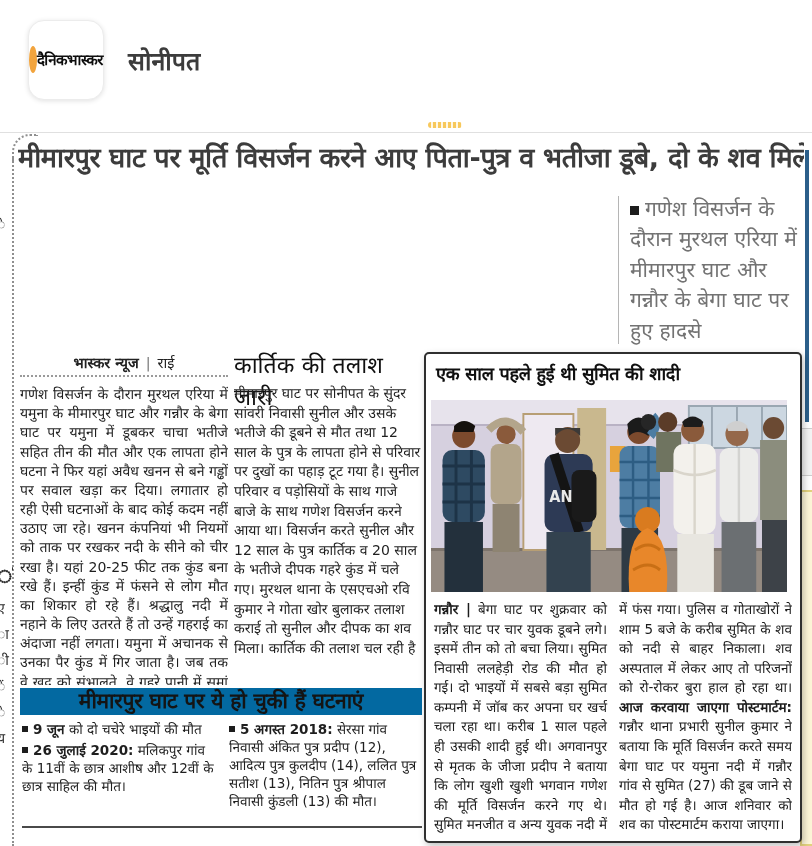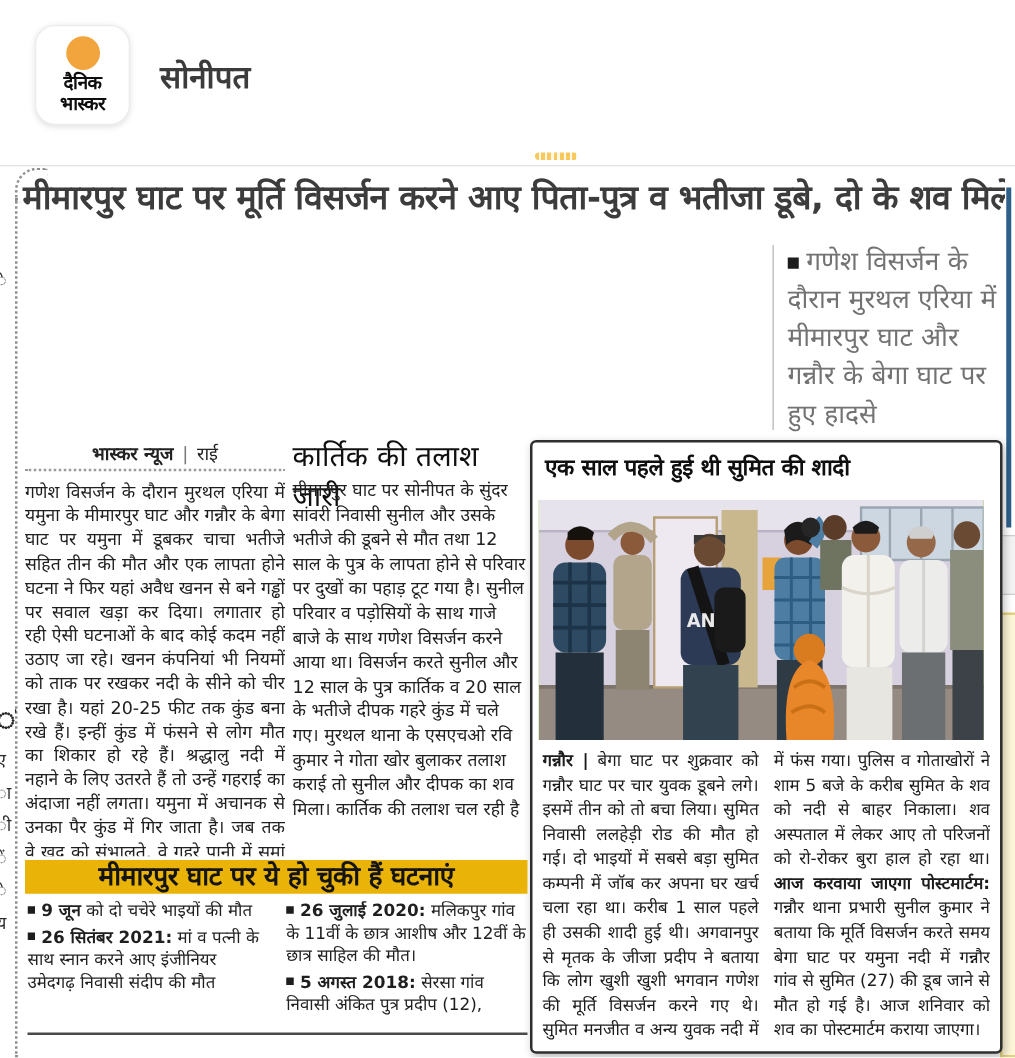--- a/index.html
+++ b/index.html
@@ -1,21 +1,21 @@
 <!DOCTYPE html>
 <html lang="hi"><head>
 <meta charset="utf-8">
 <style>
   html,body{margin:0;padding:0;background:#fff;}
   .page{position:relative;width:812px;height:846px;background:#ffffff;overflow:hidden;
         font-family:"DejaVu Sans","Liberation Sans",sans-serif;color:#1f1f1f;}
   
   .app-header{position:absolute;left:28px;top:20px;display:flex;align-items:center;}
   .logo{width:74px;height:78px;border:1px solid #ececec;border-radius:16px;background:#fff;
-        box-shadow:0 1px 5px rgba(0,0,0,.12);display:flex;flex-direction:column;
+        box-shadow:0 1px 5px rgba(0,0,0,.12);display:flex;flex-direction:row;
         align-items:center;justify-content:center;cursor:pointer;}
   .logo-sun{width:27px;height:27px;border-radius:50%;background:#f2a43d;margin-bottom:2px;}
   .logo-line{font-size:15px;font-weight:900;color:#0d0d0d;line-height:1.08;letter-spacing:-.5px;}
   .city{margin-left:24px;font-size:25px;font-weight:700;color:#3c3c3c;}
   .date{margin-left:16px;font-size:24px;color:#8e8e8e;font-weight:500;}
   
   .clip-topline{position:absolute;left:0;top:132px;width:812px;height:1px;background:#e0e0e0;}
   .scribble{position:absolute;left:428px;top:122px;width:34px;height:6px;border-radius:3px;opacity:.9;
             background:repeating-linear-gradient(90deg,#f6c24a 0 3px,#fff7e2 3px 5px);}
   .left-dotted{position:absolute;left:12px;top:158px;bottom:0;border-left:2px dotted #8f8f8f;}
@@ -51,21 +51,21 @@
   
   .photo-box{position:absolute;left:424px;top:352px;width:374px;height:487px;background:#fff;
              border:2px solid #2f2f2f;border-radius:5px;box-shadow:2px 3px 7px rgba(0,0,0,.25);}
   .photo-title{font-size:18px;font-weight:800;color:#0f0f0f;padding:7px 10px 4px;letter-spacing:-.3px;}
   .photo{position:absolute;left:5px;top:46px;right:13px;height:192px;overflow:hidden;background:#84cc16;}
   .photo svg{display:block;width:100%;height:100%;}
   .caption{position:absolute;left:8px;right:8px;top:246px;bottom:6px;column-count:2;column-gap:12px;
            font-size:13.5px;line-height:1.45;text-align:justify;color:#1c1c1c;overflow:hidden;}
   .caption b{font-weight:700;}
   
-  .events-title{position:absolute;left:20px;top:688px;width:402px;height:27px;background:#eab308;
+  .events-title{position:absolute;left:20px;top:688px;width:402px;height:27px;background:#0369a1;
                 text-align:center;font-size:21px;font-weight:800;color:#141414;line-height:27px;
                 letter-spacing:-.3px;overflow:hidden;}
   .events-list{position:absolute;left:22px;top:721px;width:400px;height:100px;column-count:2;
                column-gap:14px;font-size:13.5px;line-height:1.33;overflow:hidden;}
   .ev{margin:0 0 3px 0;}
   .ev .sq{width:6px;height:6px;margin-right:5px;vertical-align:2px;}
   .ev b{font-weight:800;text-align:center;}
   .events-rule{position:absolute;left:22px;top:826px;width:400px;border-top:2px solid #4a4a4a;}
 </style>
 </head>
@@ -185,19 +185,18 @@
       <b>गन्नौर |</b>
       <span>बेगा घाट पर शुक्रवार को गन्नौर घाट पर चार युवक डूबने लगे। इसमें तीन को तो बचा लिया। सुमित निवासी ललहेड़ी रोड की मौत हो गई। दो भाइयों में सबसे बड़ा सुमित कम्पनी में जॉब कर अपना घर खर्च चला रहा था। करीब 1 साल पहले ही उसकी शादी हुई थी। अगवानपुर से मृतक के जीजा प्रदीप ने बताया कि लोग खुशी खुशी भगवान गणेश की मूर्ति विसर्जन करने गए थे। सुमित मनजीत व अन्य युवक नदी में उतरे तो सुमित नदी में बने गहरे गड्ढे में फंस गया। पुलिस व गोताखोरों ने शाम 5 बजे के करीब सुमित के शव को नदी से बाहर निकाला। शव अस्पताल में लेकर आए तो परिजनों को रो-रोकर बुरा हाल हो रहा था।</span>
       <b>आज करवाया जाएगा पोस्टमार्टम:</b>
       <span>गन्नौर थाना प्रभारी सुनील कुमार ने बताया कि मूर्ति विसर्जन करते समय बेगा घाट पर यमुना नदी में गन्नौर गांव से सुमित (27) की डूब जाने से मौत हो गई है। आज शनिवार को शव का पोस्टमार्टम कराया जाएगा।</span>
     </div>
   </div>
 
   <div class="events-title">मीमारपुर घाट पर ये हो चुकी हैं घटनाएं</div>
   <div class="events-list">
     <div class="ev"><span class="sq"></span><b>9 जून</b> <span>को दो चचेरे भाइयों की मौत</span></div>
-    <div class="ev"><span class="sq"></span><b>26 सितंबर 2021:</b> <span>मां व पत्नी के साथ स्नान करने आए इंजीनियर उमेदगढ़ निवासी संदीप की मौत</span></div>
     <div class="ev"><span class="sq"></span><b>26 जुलाई 2020:</b> <span>मलिकपुर गांव के 11वीं के छात्र आशीष और 12वीं के छात्र साहिल की मौत।</span></div>
     <div class="ev"><span class="sq"></span><b>5 अगस्त 2018:</b> <span>सेरसा गांव निवासी अंकित पुत्र प्रदीप (12), आदित्य पुत्र कुलदीप (14), ललित पुत्र सतीश (13), नितिन पुत्र श्रीपाल निवासी कुंडली (13) की मौत।</span></div>
   </div>
   <div class="events-rule"></div>
 
 </div>
 
 </body></html>

